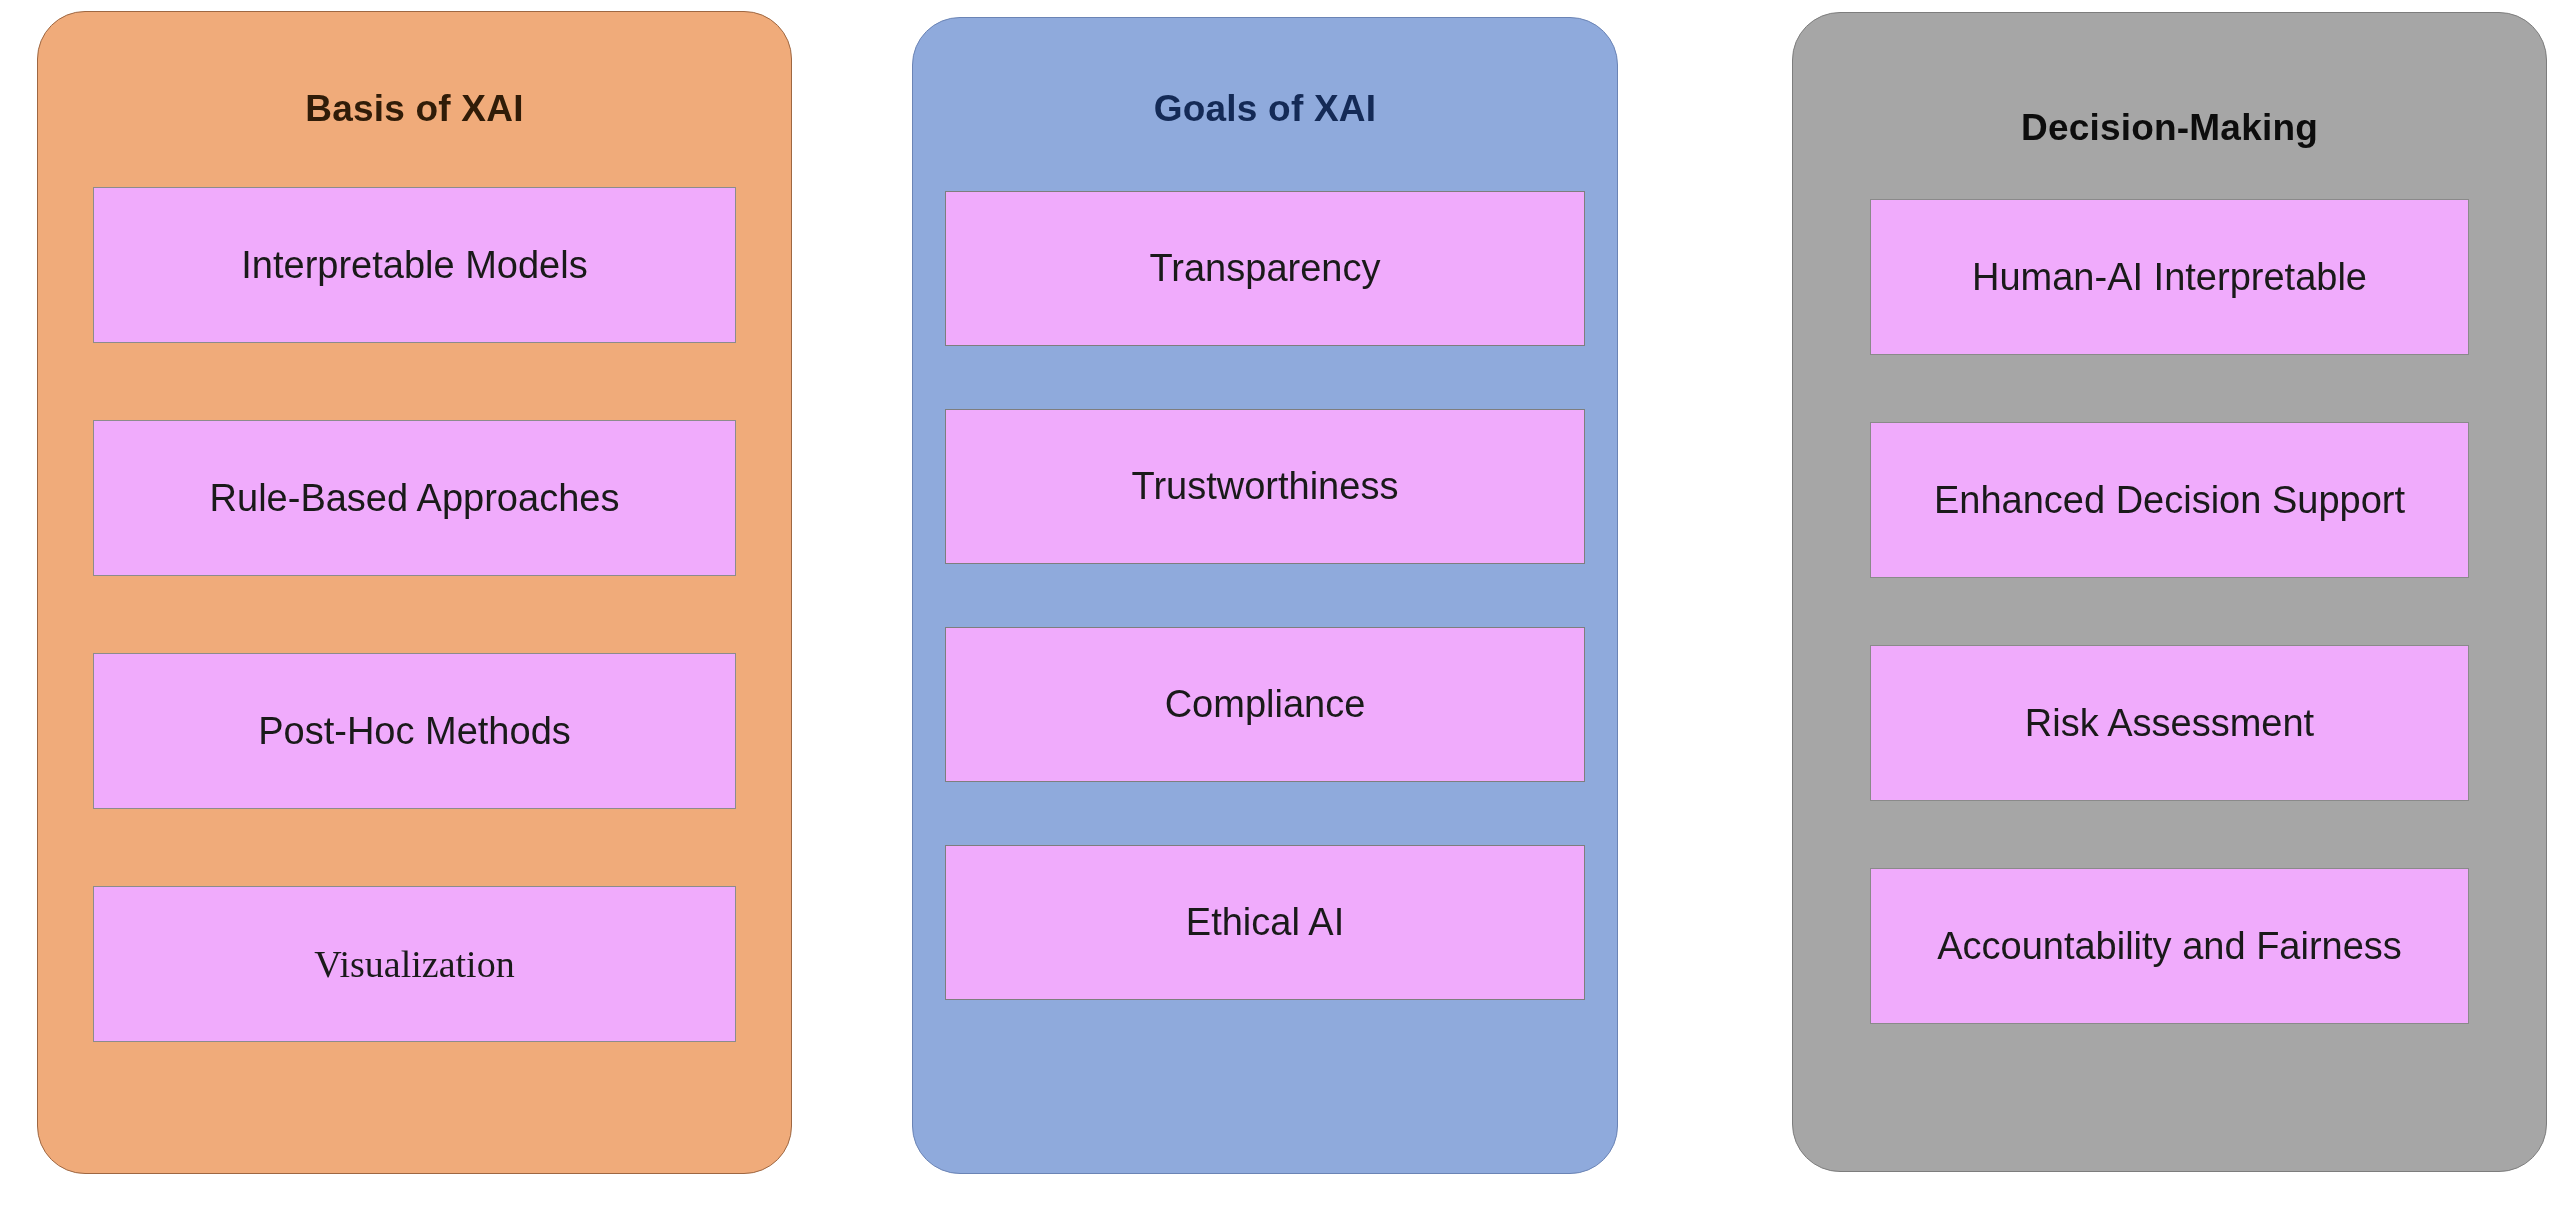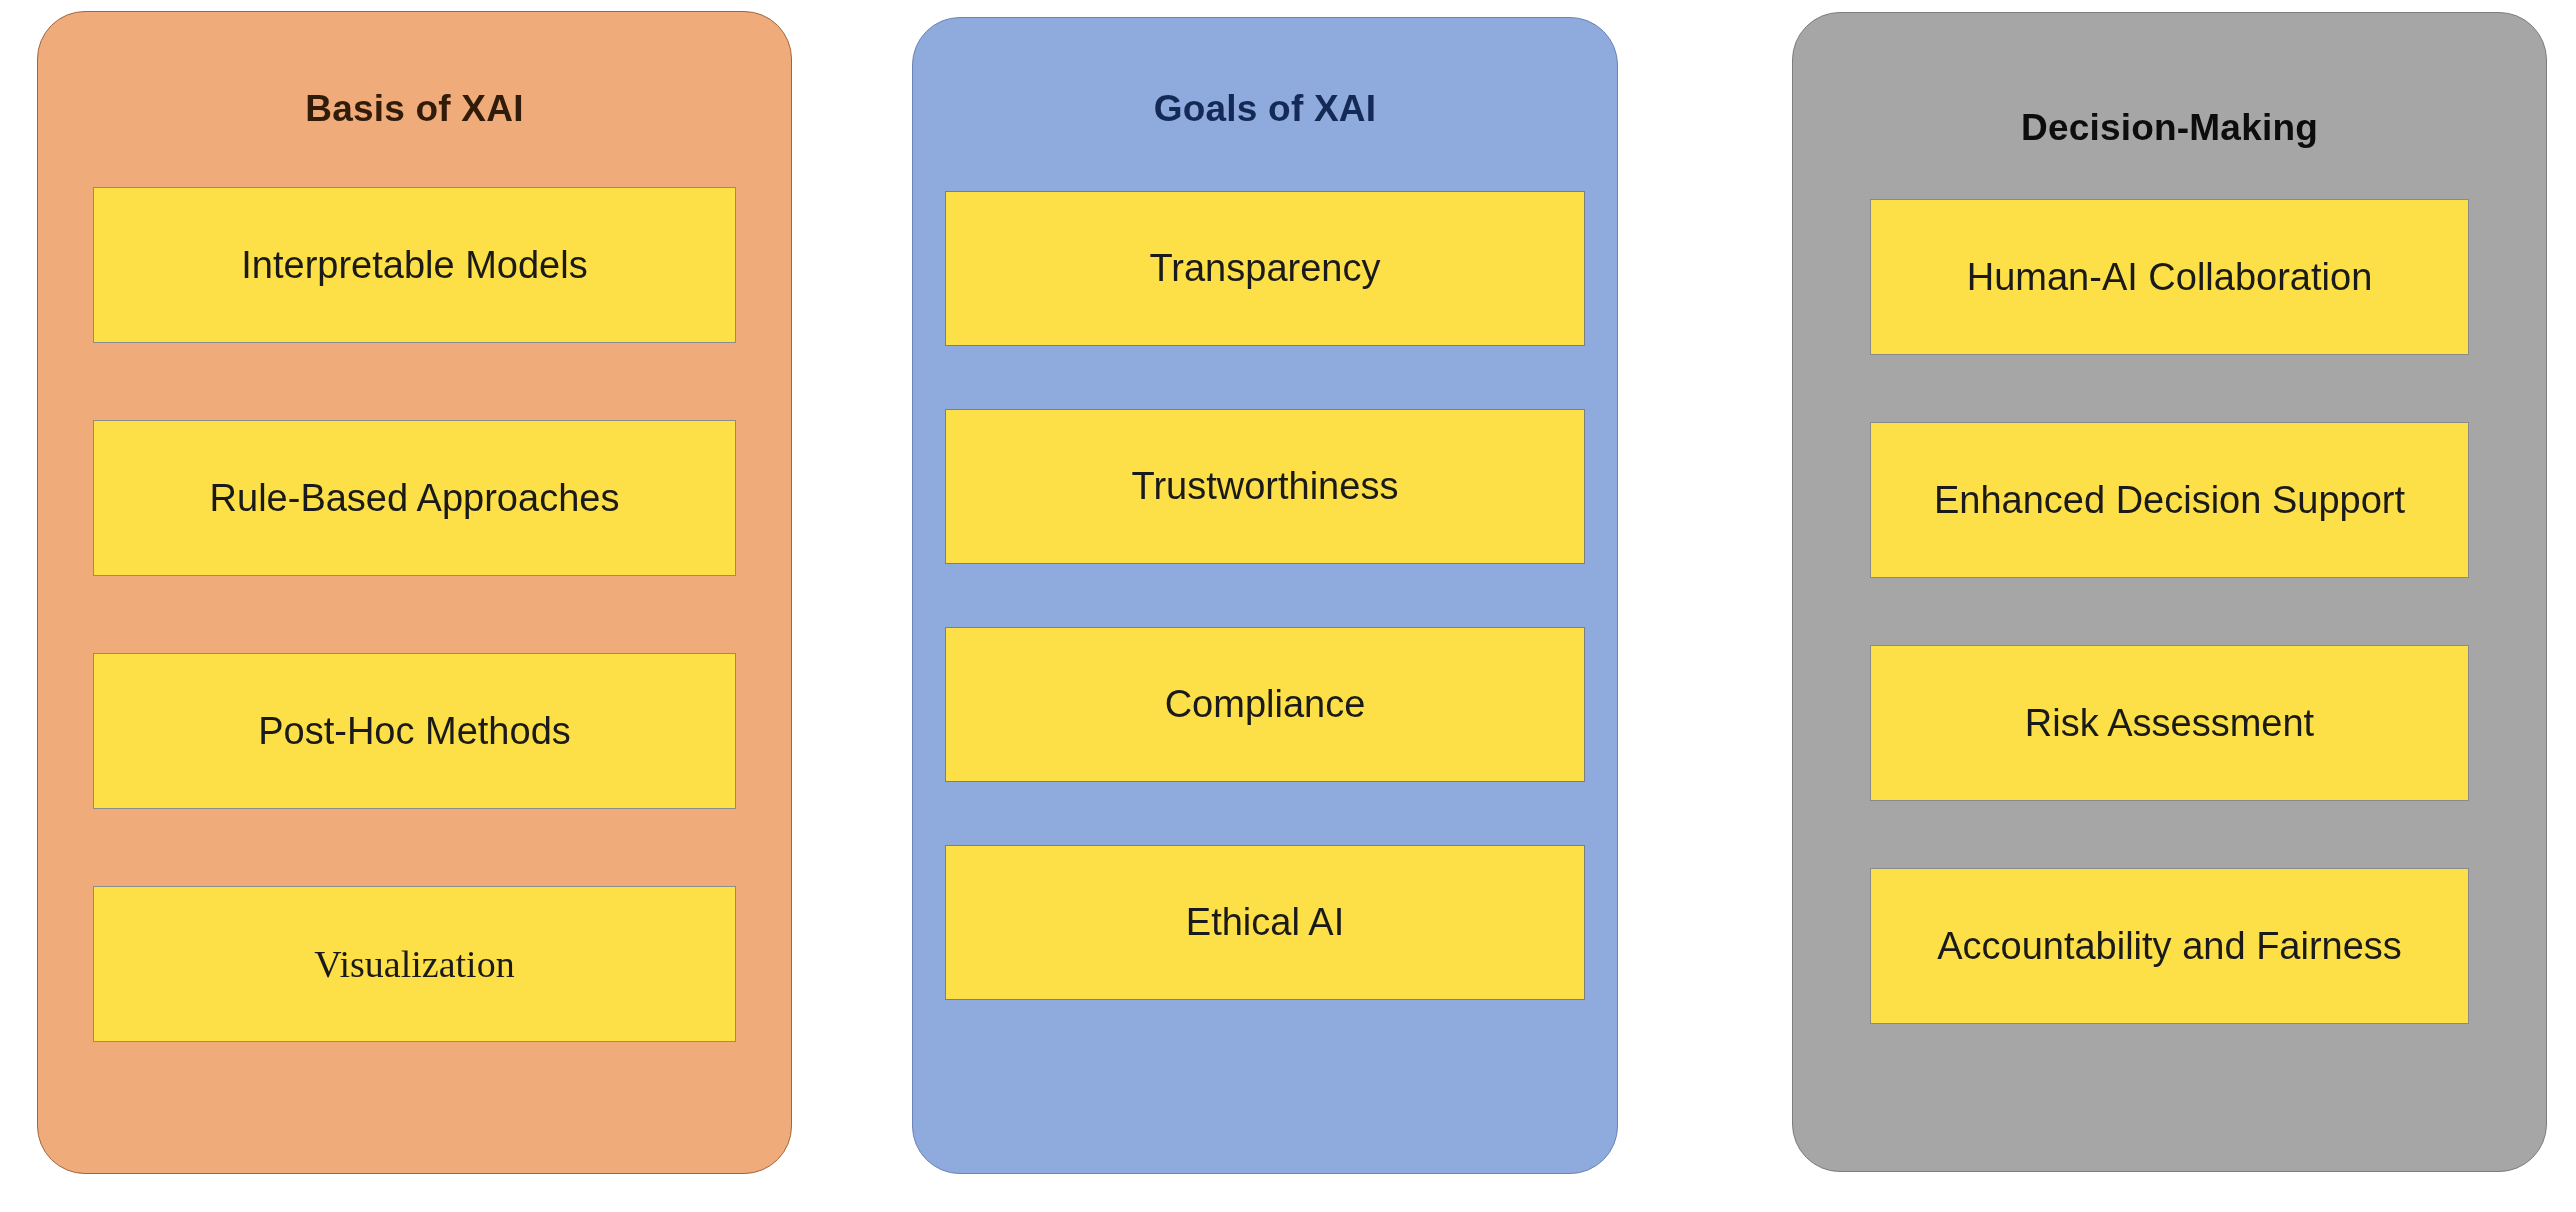--- a/index.html
+++ b/index.html
@@ -29,21 +29,21 @@
     line-height:1;
   }
   .items{
     width:100%;
     box-sizing:border-box;
     display:flex;
     flex-direction:column;
   }
   .item{
     box-sizing:border-box;
-    background:#fde047;
+    background:#f0abfc;
     display:flex;
     align-items:center;
     justify-content:center;
     text-align:center;
     font-size:38px;
     color:#1a1a1a;
     line-height:1.18;
     padding:3.7px 9.3px;
   }
 
@@ -114,21 +114,21 @@
       <div class="item">Transparency</div>
       <div class="item">Trustworthiness</div>
       <div class="item">Compliance</div>
       <div class="item">Ethical AI</div>
     </div>
   </div>
 
   <div class="panel" id="panel-decision">
     <div class="panel-title">Decision-Making</div>
     <div class="items">
-      <div class="item">Human-AI Collaboration</div>
+      <div class="item">Human-AI Interpretable</div>
       <div class="item">Enhanced Decision Support</div>
       <div class="item">Risk Assessment</div>
       <div class="item">Accountability and Fairness</div>
     </div>
   </div>
 
 </div>
 
 
 </body></html>

